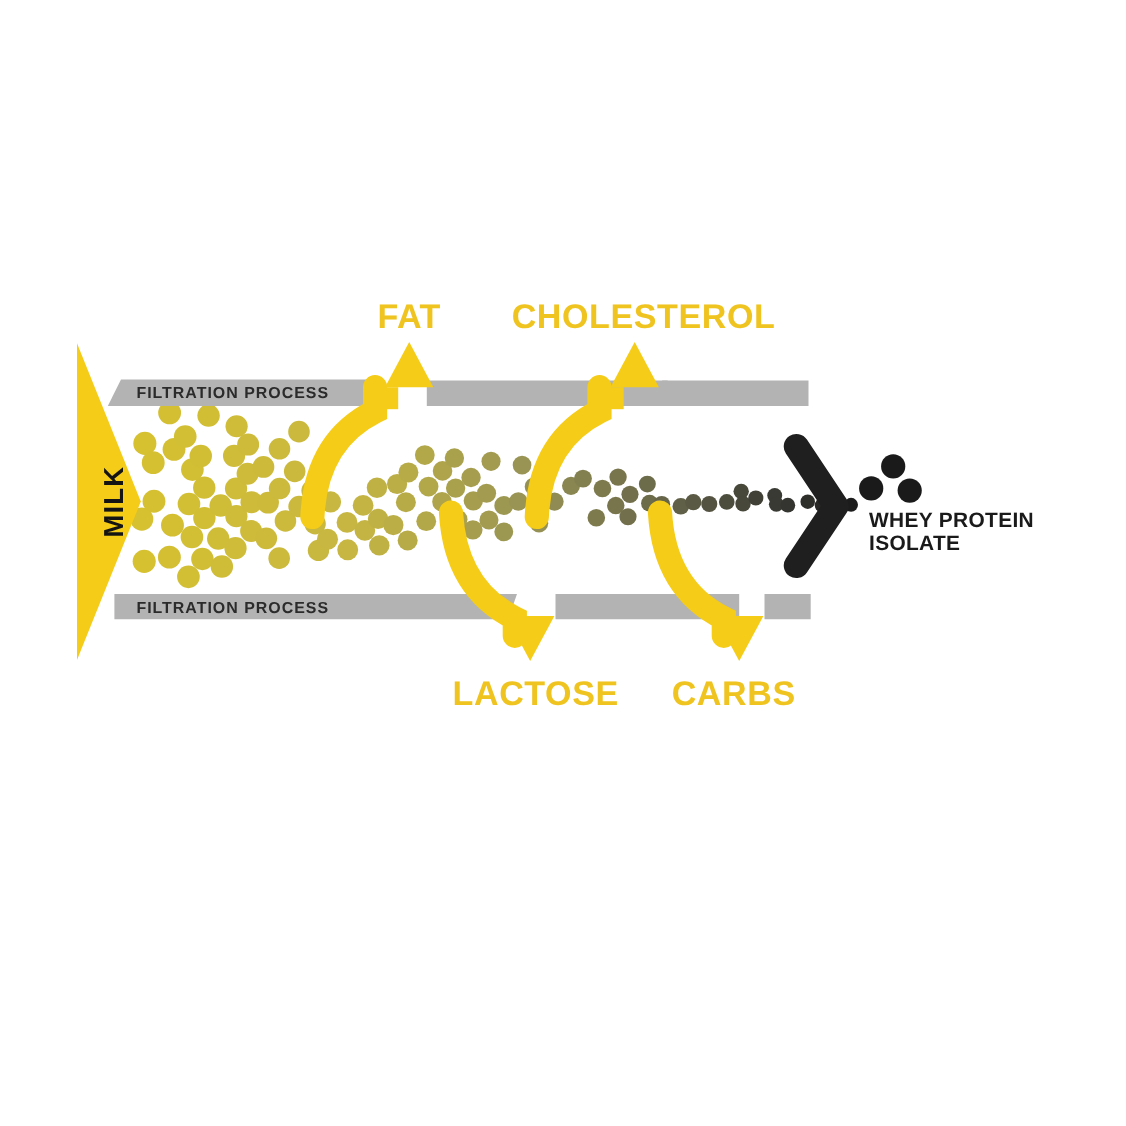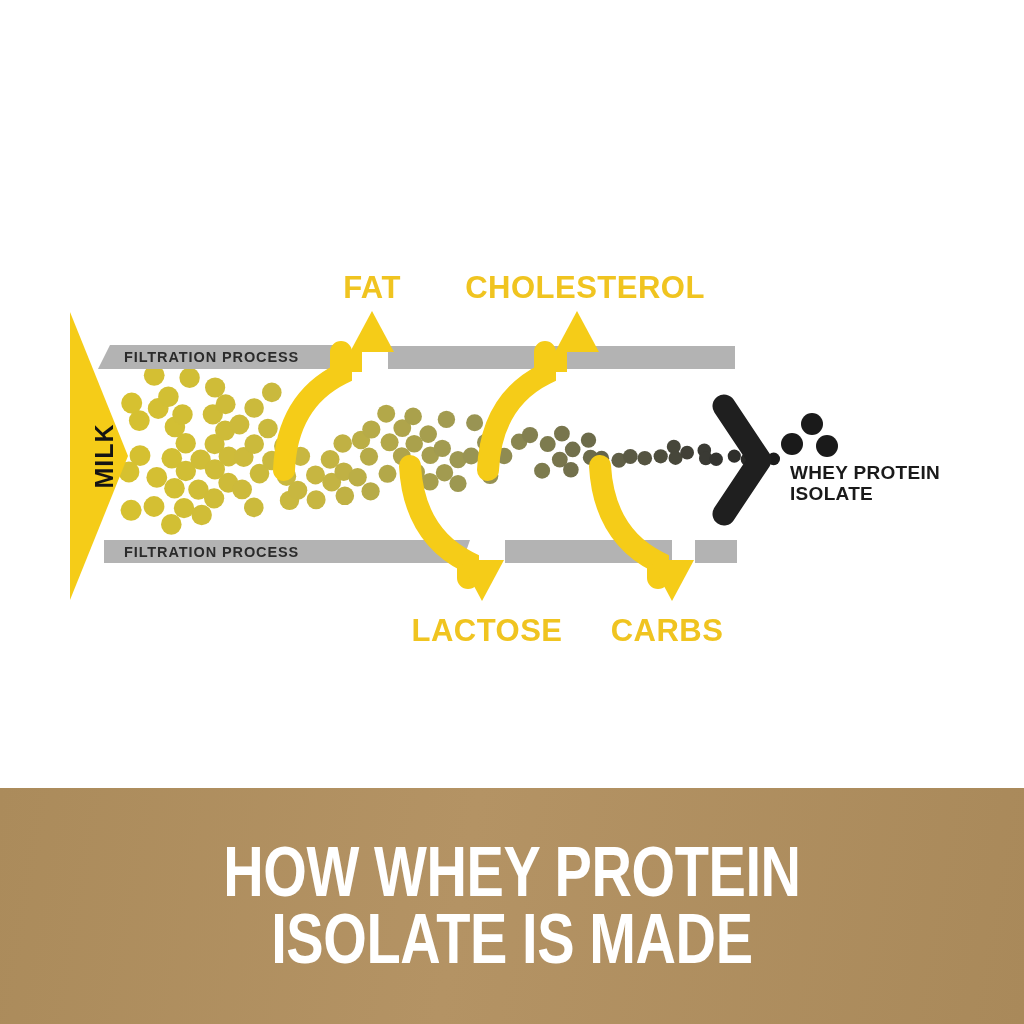--- a/index.html
+++ b/index.html
@@ -261,18 +261,14 @@
       </g>
 
       <g>
         <text class="lbl-isolate" x="790" y="479">WHEY PROTEIN</text>
         <text class="lbl-isolate" x="790" y="500">ISOLATE</text>
       </g>
 
     </svg>
   </div>
 
-  <div id="title-banner">
-    <div class="banner-line">HOW WHEY PROTEIN</div>
-    <div class="banner-line">ISOLATE IS MADE</div>
-  </div>
 
 </div>
 
 </body></html>

